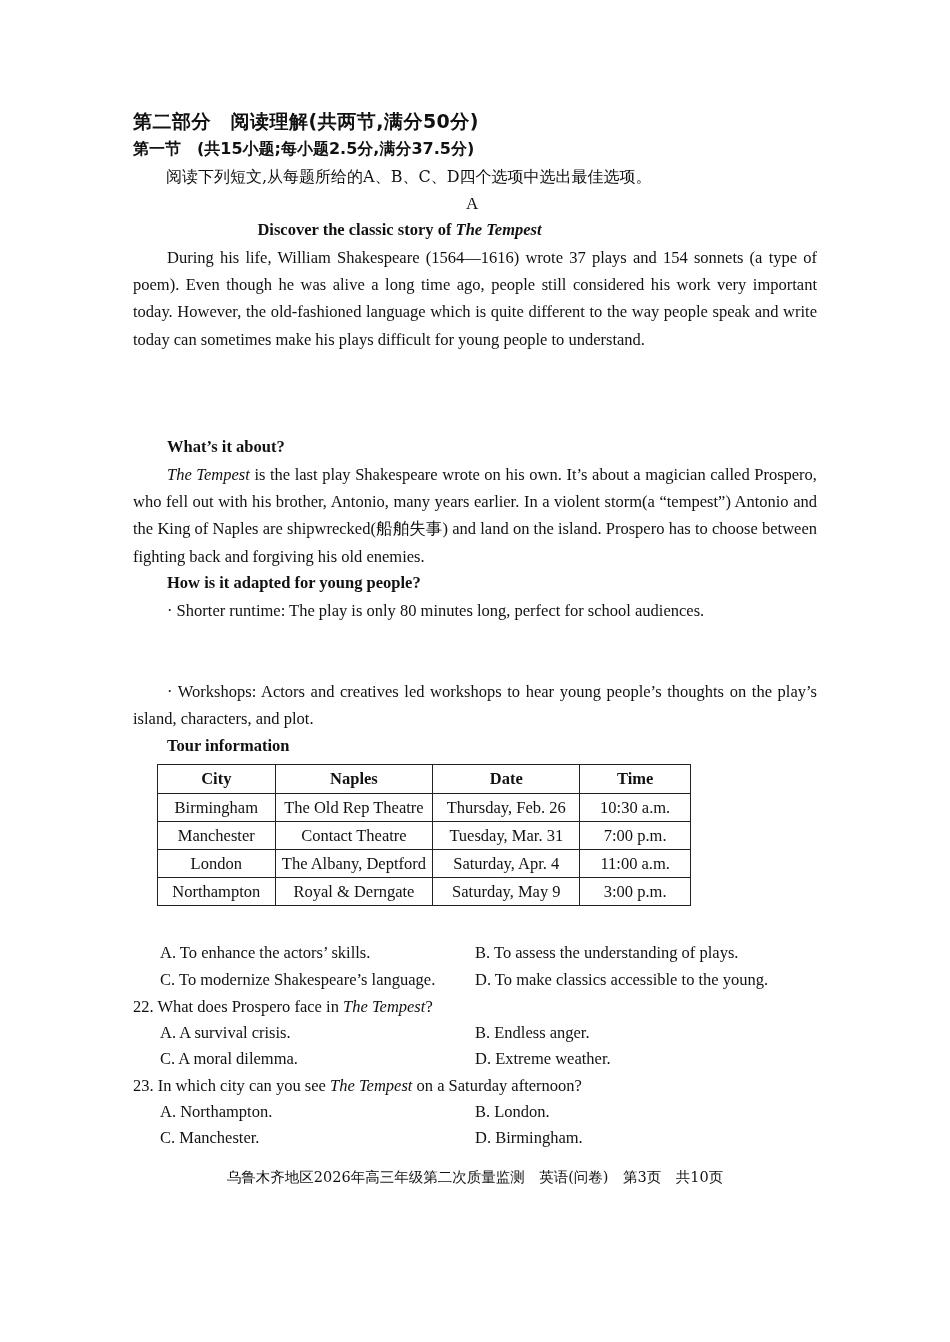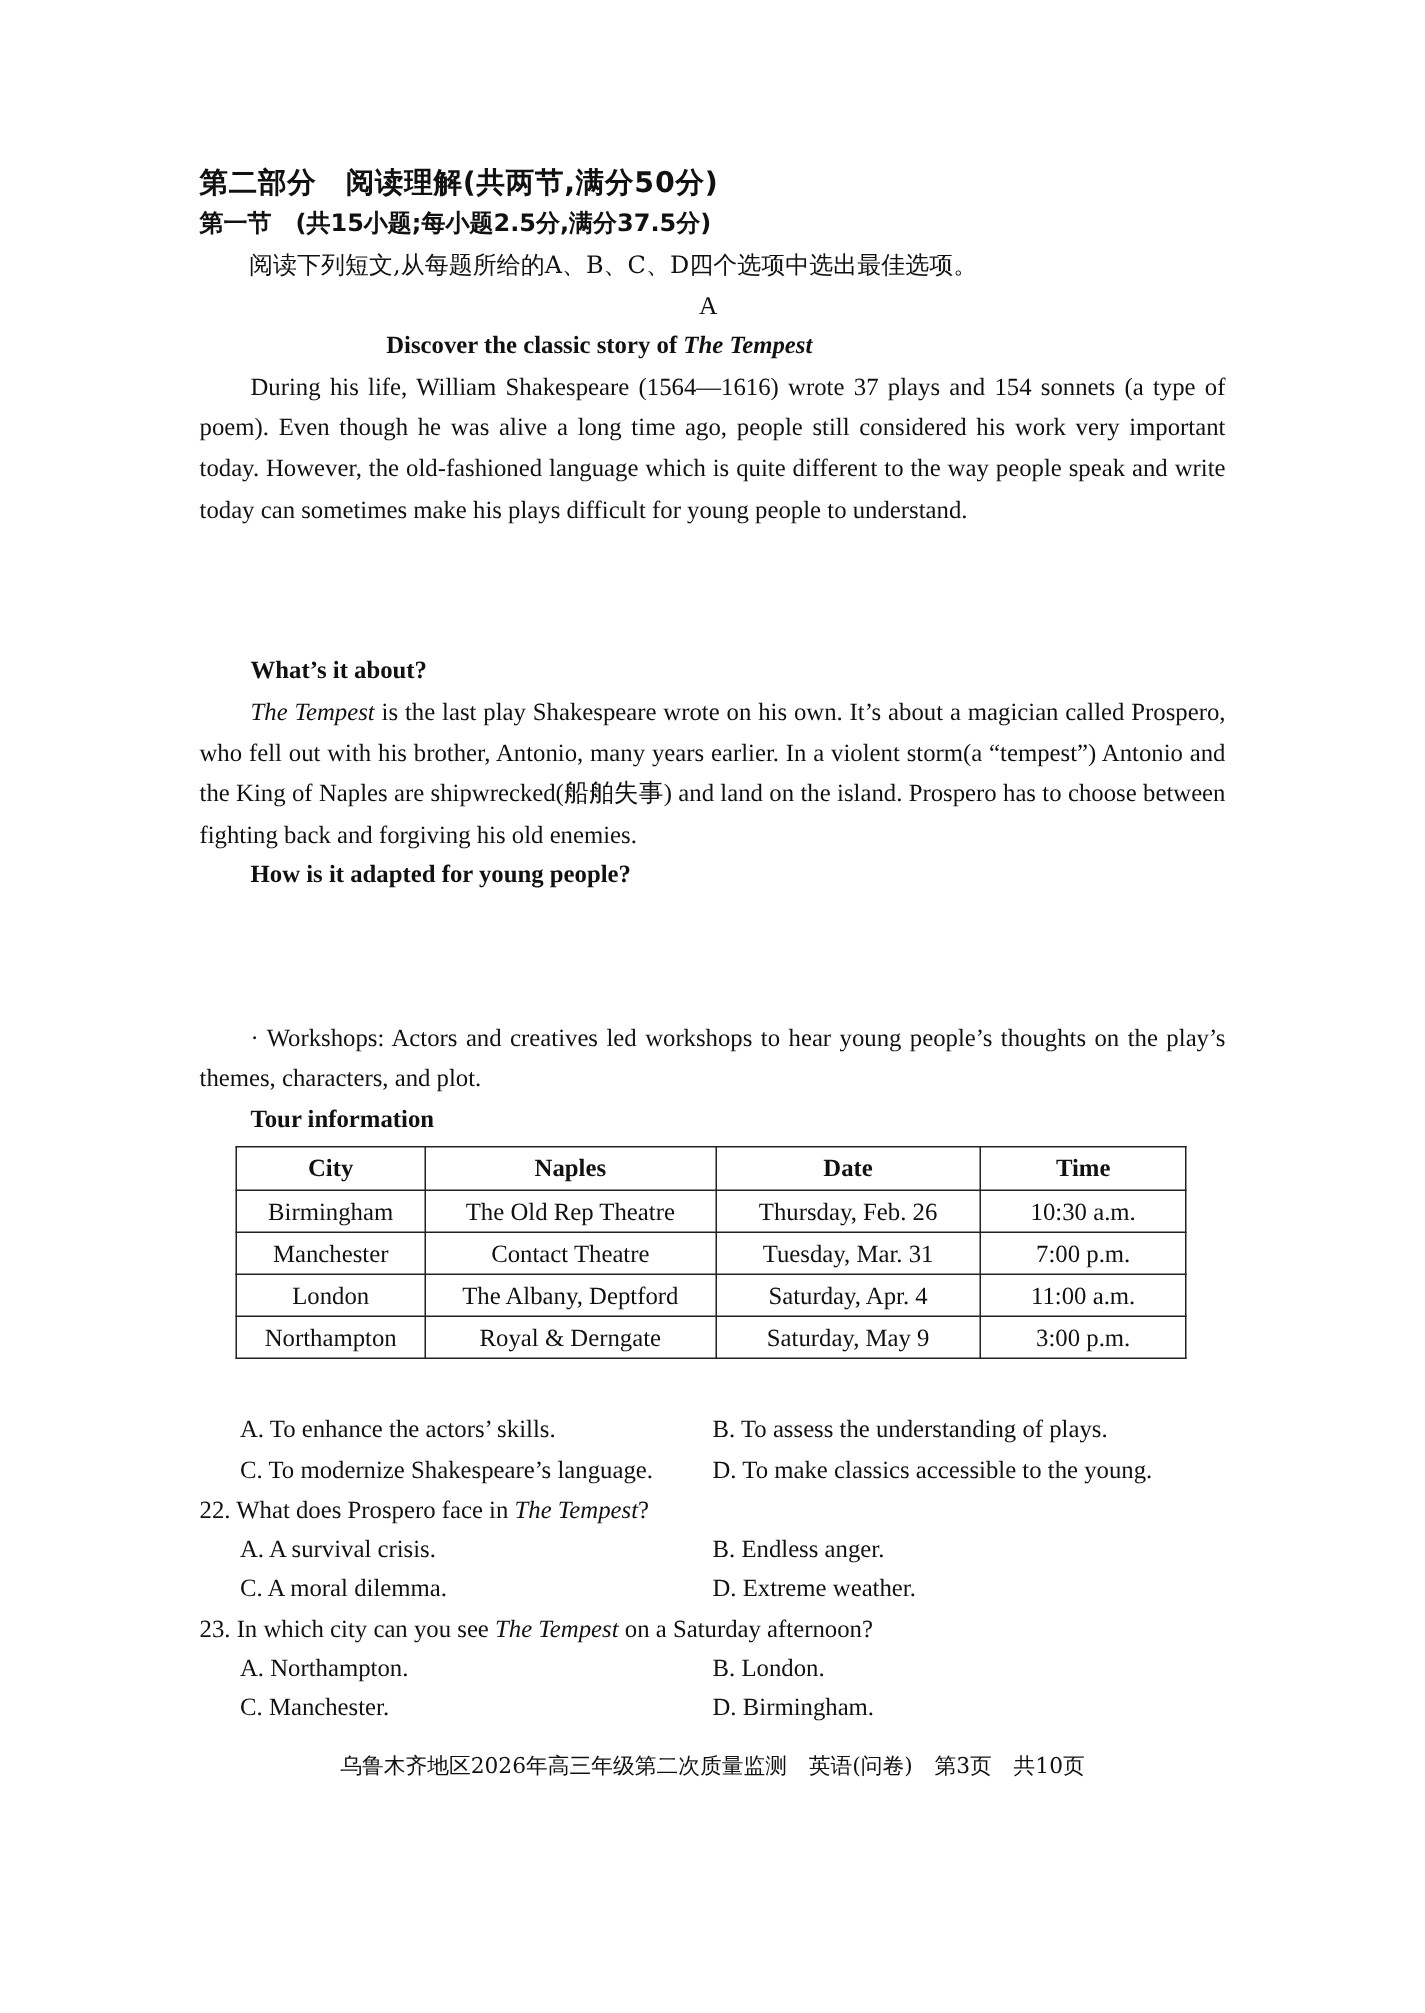--- a/index.html
+++ b/index.html
@@ -17,21 +17,21 @@
   .passage-letter { left: 466px; top: 194px; font-size: 17px; }
   .title { left: 0; width: 799px; text-align: center; top: 220px; font-size: 16.5px; font-weight: bold; }
   .title i { font-style: italic; }
   .para {
     position: absolute; left: 133px; width: 684px; font-size: 16.5px; line-height: 27.2px;
     text-align: justify; text-align-last: left;
   }
   .para .ind { display: inline-block; width: 34px; }
   .sub { position: absolute; left: 167px; font-size: 16.5px; font-weight: bold; }
   table.tour {
-    position: absolute; left: 157px; top: 764px; width: 634px;
+    position: absolute; left: 157px; top: 764px; width: 534px;
     border-collapse: collapse; font-size: 16.5px;
   }
   table.tour th, table.tour td {
     border: 1.5px solid #222; text-align: center; height: 27px; padding: 0 4px;
   }
   table.tour th { font-weight: bold; height: 28px; }
   .q { position: absolute; left: 133px; font-size: 16.5px; }
   .opt { position: absolute; font-size: 16.5px; }
   .footer { left: 0; width: 950px; text-align: center; top: 1168px; font-size: 14.5px; font-family: "DejaVu Serif", serif; }
 </style>
@@ -49,21 +49,22 @@
 
   <div class="para" style="top:244px;"><span class="ind"></span><span>During his life, William Shakespeare (1564—1616) wrote 37 plays and 154 sonnets (a type of poem). Even though he was alive a long time ago, people still considered his work very important today. However, the old-fashioned language which is quite different to the way people speak and write today can sometimes make his plays difficult for young people to understand.</span></div>
 
 
   <div class="sub" style="top:437px;">What’s it about?</div>
 
   <div class="para" style="top:461px;"><span class="ind"></span><i>The Tempest</i><span> is the last play Shakespeare wrote on his own. It’s about a magician called Prospero, who fell out with his brother, Antonio, many years earlier. In a violent storm(a “tempest”) Antonio and the King of Naples are shipwrecked(船舶失事) and land on the island. Prospero has to choose between fighting back and forgiving his old enemies.</span></div>
 
   <div class="sub" style="top:573px;">How is it adapted for young people?</div>
 
-  <div class="para" style="top:678px;"><span class="ind"></span><span>· Workshops: Actors and creatives led workshops to hear young people’s thoughts on the play’s themes, characters, and plot.</span></div>
+  <div class="para" style="top:597px;"><span class="ind"></span><span>· Shorter runtime: The play is only 80 minutes long, perfect for school audiences.</span></div>
+  <div class="para" style="top:678px;"><span class="ind"></span><span>· Workshops: Actors and creatives led workshops to hear young people’s thoughts on the play’s island, characters, and plot.</span></div>
 
   <div class="sub" style="top:736px;">Tour information</div>
 
   <table class="tour">
     <colgroup>
         <col style="width:126px">
         <col style="width:194px">
         <col style="width:177px">
         <col style="width:137px">
       </colgroup>

